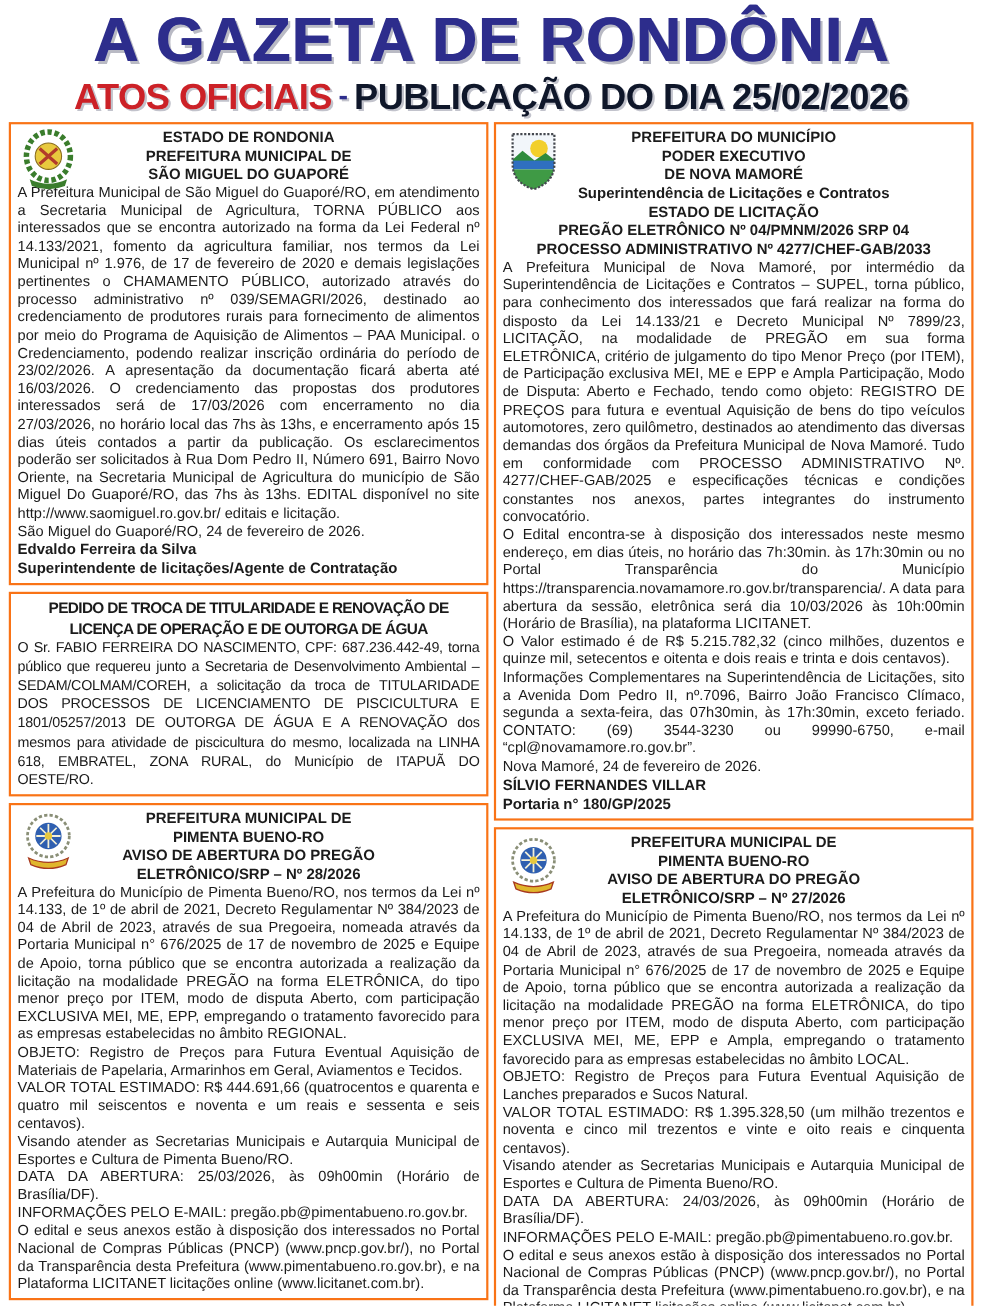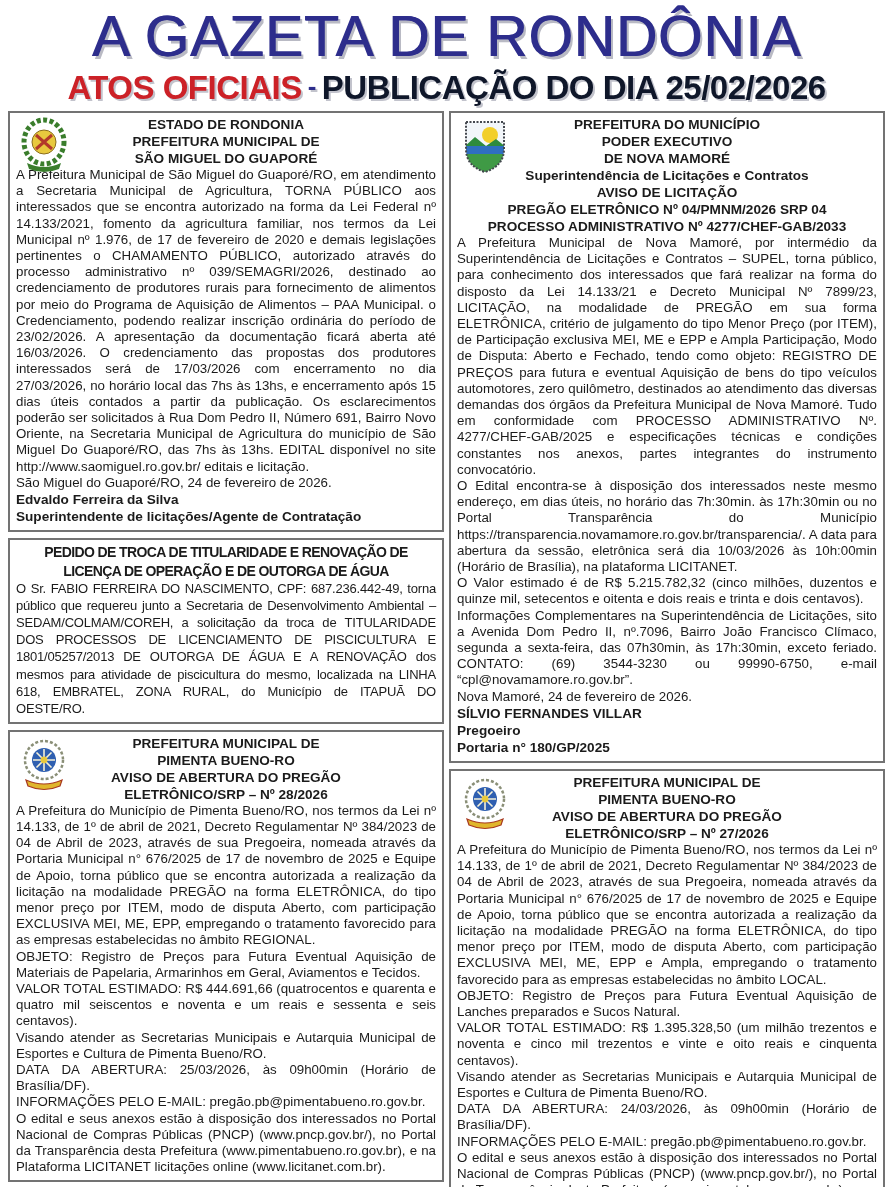--- a/index.html
+++ b/index.html
@@ -3,35 +3,35 @@
 <meta charset="utf-8">
 <style>
   html,body{margin:0;padding:0;}
   body{
     width:893px;height:1187px;overflow:hidden;background:#ffffff;
     font-family:"Liberation Sans",sans-serif;color:#1b1b1b;
   }
   
   .masthead{text-align:center;padding-top:8px;line-height:1;}
   .gazette-title{
-    font-size:57px;font-weight:normal;color:#2d2d8c;letter-spacing:1px;
+    font-size:57px;font-weight:bold;color:#2d2d8c;letter-spacing:1px;
     text-shadow:1px 0 0 #2d2d8c, 3px 3px 0 #b9bac4;
     white-space:nowrap;
   }
   .gazette-subtitle{
     margin-top:6px;font-size:33px;font-weight:bold;letter-spacing:-0.5px;
     text-shadow:2px 2px 0 #c2c3cc;white-space:nowrap;
   }
   .sub-red{color:#cc2127;}
   .sub-navy{color:#0f172a;}
   .sub-sep{color:#2d2d8c;padding:0 6px;font-size:26px;vertical-align:4px;}
   
   .columns{display:grid;grid-template-columns:1fr 1fr;gap:5px;padding:7px 8px 8px;align-items:start;}
   .col{display:flex;flex-direction:column;gap:6px;}
-  .notice{border:2px solid #737373;padding:3px 6px 5px;position:relative;background:#fff;}
+  .notice{border:2px solid #f97316;padding:3px 6px 5px;position:relative;background:#fff;}
   .headlines{text-align:center;font-weight:bold;font-size:13.6px;line-height:17px;}
   .crest{position:absolute;top:4px;left:8px;width:52px;height:58px;display:block;}
   .crest svg{width:100%;height:100%;display:block;}
   .body-p{margin:0;text-align:justify;font-size:13.3px;line-height:16.2px;}
   .plain-p{margin:0;font-size:13.3px;line-height:16.2px;}
   .sig{text-align:left;font-weight:bold;font-size:13.6px;line-height:17px;}
   .sedam-title{text-align:center;font-weight:bold;font-size:14px;line-height:18.5px;letter-spacing:-0.6px;}
   .sedam-body{margin:0;text-align:justify;font-size:13px;line-height:17.1px;letter-spacing:-0.2px;}
 </style>
 </head>
@@ -123,32 +123,31 @@
             <rect x="0" y="37" width="52" height="21" fill="#3f9a45"></rect>
           </g>
           <path d="M7 5 H45 V32 Q45 49 26 55 Q7 49 7 32 Z" fill="none" stroke="#44484f" stroke-width="2" stroke-dasharray="2 1.5"></path>
         </svg>
       </span>
       <div class="headlines">
         <div>PREFEITURA DO MUNICÍPIO</div>
         <div>PODER EXECUTIVO</div>
         <div>DE NOVA MAMORÉ</div>
         <div>Superintendência de Licitações e Contratos</div>
-        <div>AVISO DE LICITAÇÃO</div>
+        <div>ESTADO DE LICITAÇÃO</div>
         <div>PREGÃO ELETRÔNICO Nº 04/PMNM/2026 SRP 04</div>
         <div>PROCESSO ADMINISTRATIVO Nº 4277/CHEF-GAB/2033</div>
       </div>
       <p class="body-p">A Prefeitura Municipal de Nova Mamoré, por intermédio da Superintendência de Licitações e Contratos – SUPEL, torna público, para conhecimento dos interessados que fará realizar na forma do disposto da Lei 14.133/21 e Decreto Municipal Nº 7899/23, LICITAÇÃO, na modalidade de PREGÃO em sua forma ELETRÔNICA, critério de julgamento do tipo Menor Preço (por ITEM), de Participação exclusiva MEI, ME e EPP e Ampla Participação, Modo de Disputa: Aberto e Fechado, tendo como objeto: REGISTRO DE PREÇOS para futura e eventual Aquisição de bens do tipo veículos automotores, zero quilômetro, destinados ao atendimento das diversas demandas dos órgãos da Prefeitura Municipal de Nova Mamoré. Tudo em conformidade com PROCESSO ADMINISTRATIVO Nº. 4277/CHEF-GAB/2025 e especificações técnicas e condições constantes nos anexos, partes integrantes do instrumento convocatório.</p>
       <p class="body-p">O Edital encontra-se à disposição dos interessados neste mesmo endereço, em dias úteis, no horário das 7h:30min. às 17h:30min ou no Portal Transparência do Município https://transparencia.novamamore.ro.gov.br/transparencia/. A data para abertura da sessão, eletrônica será dia 10/03/2026 às 10h:00min (Horário de Brasília), na plataforma LICITANET.</p>
       <p class="body-p">O Valor estimado é de R$ 5.215.782,32 (cinco milhões, duzentos e quinze mil, setecentos e oitenta e dois reais e trinta e dois centavos).</p>
       <p class="body-p">Informações Complementares na Superintendência de Licitações, sito a Avenida Dom Pedro II, nº.7096, Bairro João Francisco Clímaco, segunda a sexta-feira, das 07h30min, às 17h:30min, exceto feriado. CONTATO: (69) 3544-3230 ou 99990-6750, e-mail “cpl@novamamore.ro.gov.br”.</p>
       <p class="plain-p">Nova Mamoré, 24 de fevereiro de 2026.</p>
       <div class="sig">
         <div>SÍLVIO FERNANDES VILLAR</div>
-        <div>Pregoeiro</div>
         <div>Portaria n° 180/GP/2025</div>
       </div>
     </section>
 
     <section class="notice">
       <span class="crest">
         <svg viewBox="0 0 52 58" aria-hidden="true">
           <circle cx="26" cy="24" r="19" fill="#ffffff" stroke="#8a8f77" stroke-width="2.5" stroke-dasharray="3 2"></circle>
           <circle cx="26" cy="24" r="12" fill="#2f5fb0"></circle>
           <g stroke="#f5f1d8" stroke-width="1.6">

